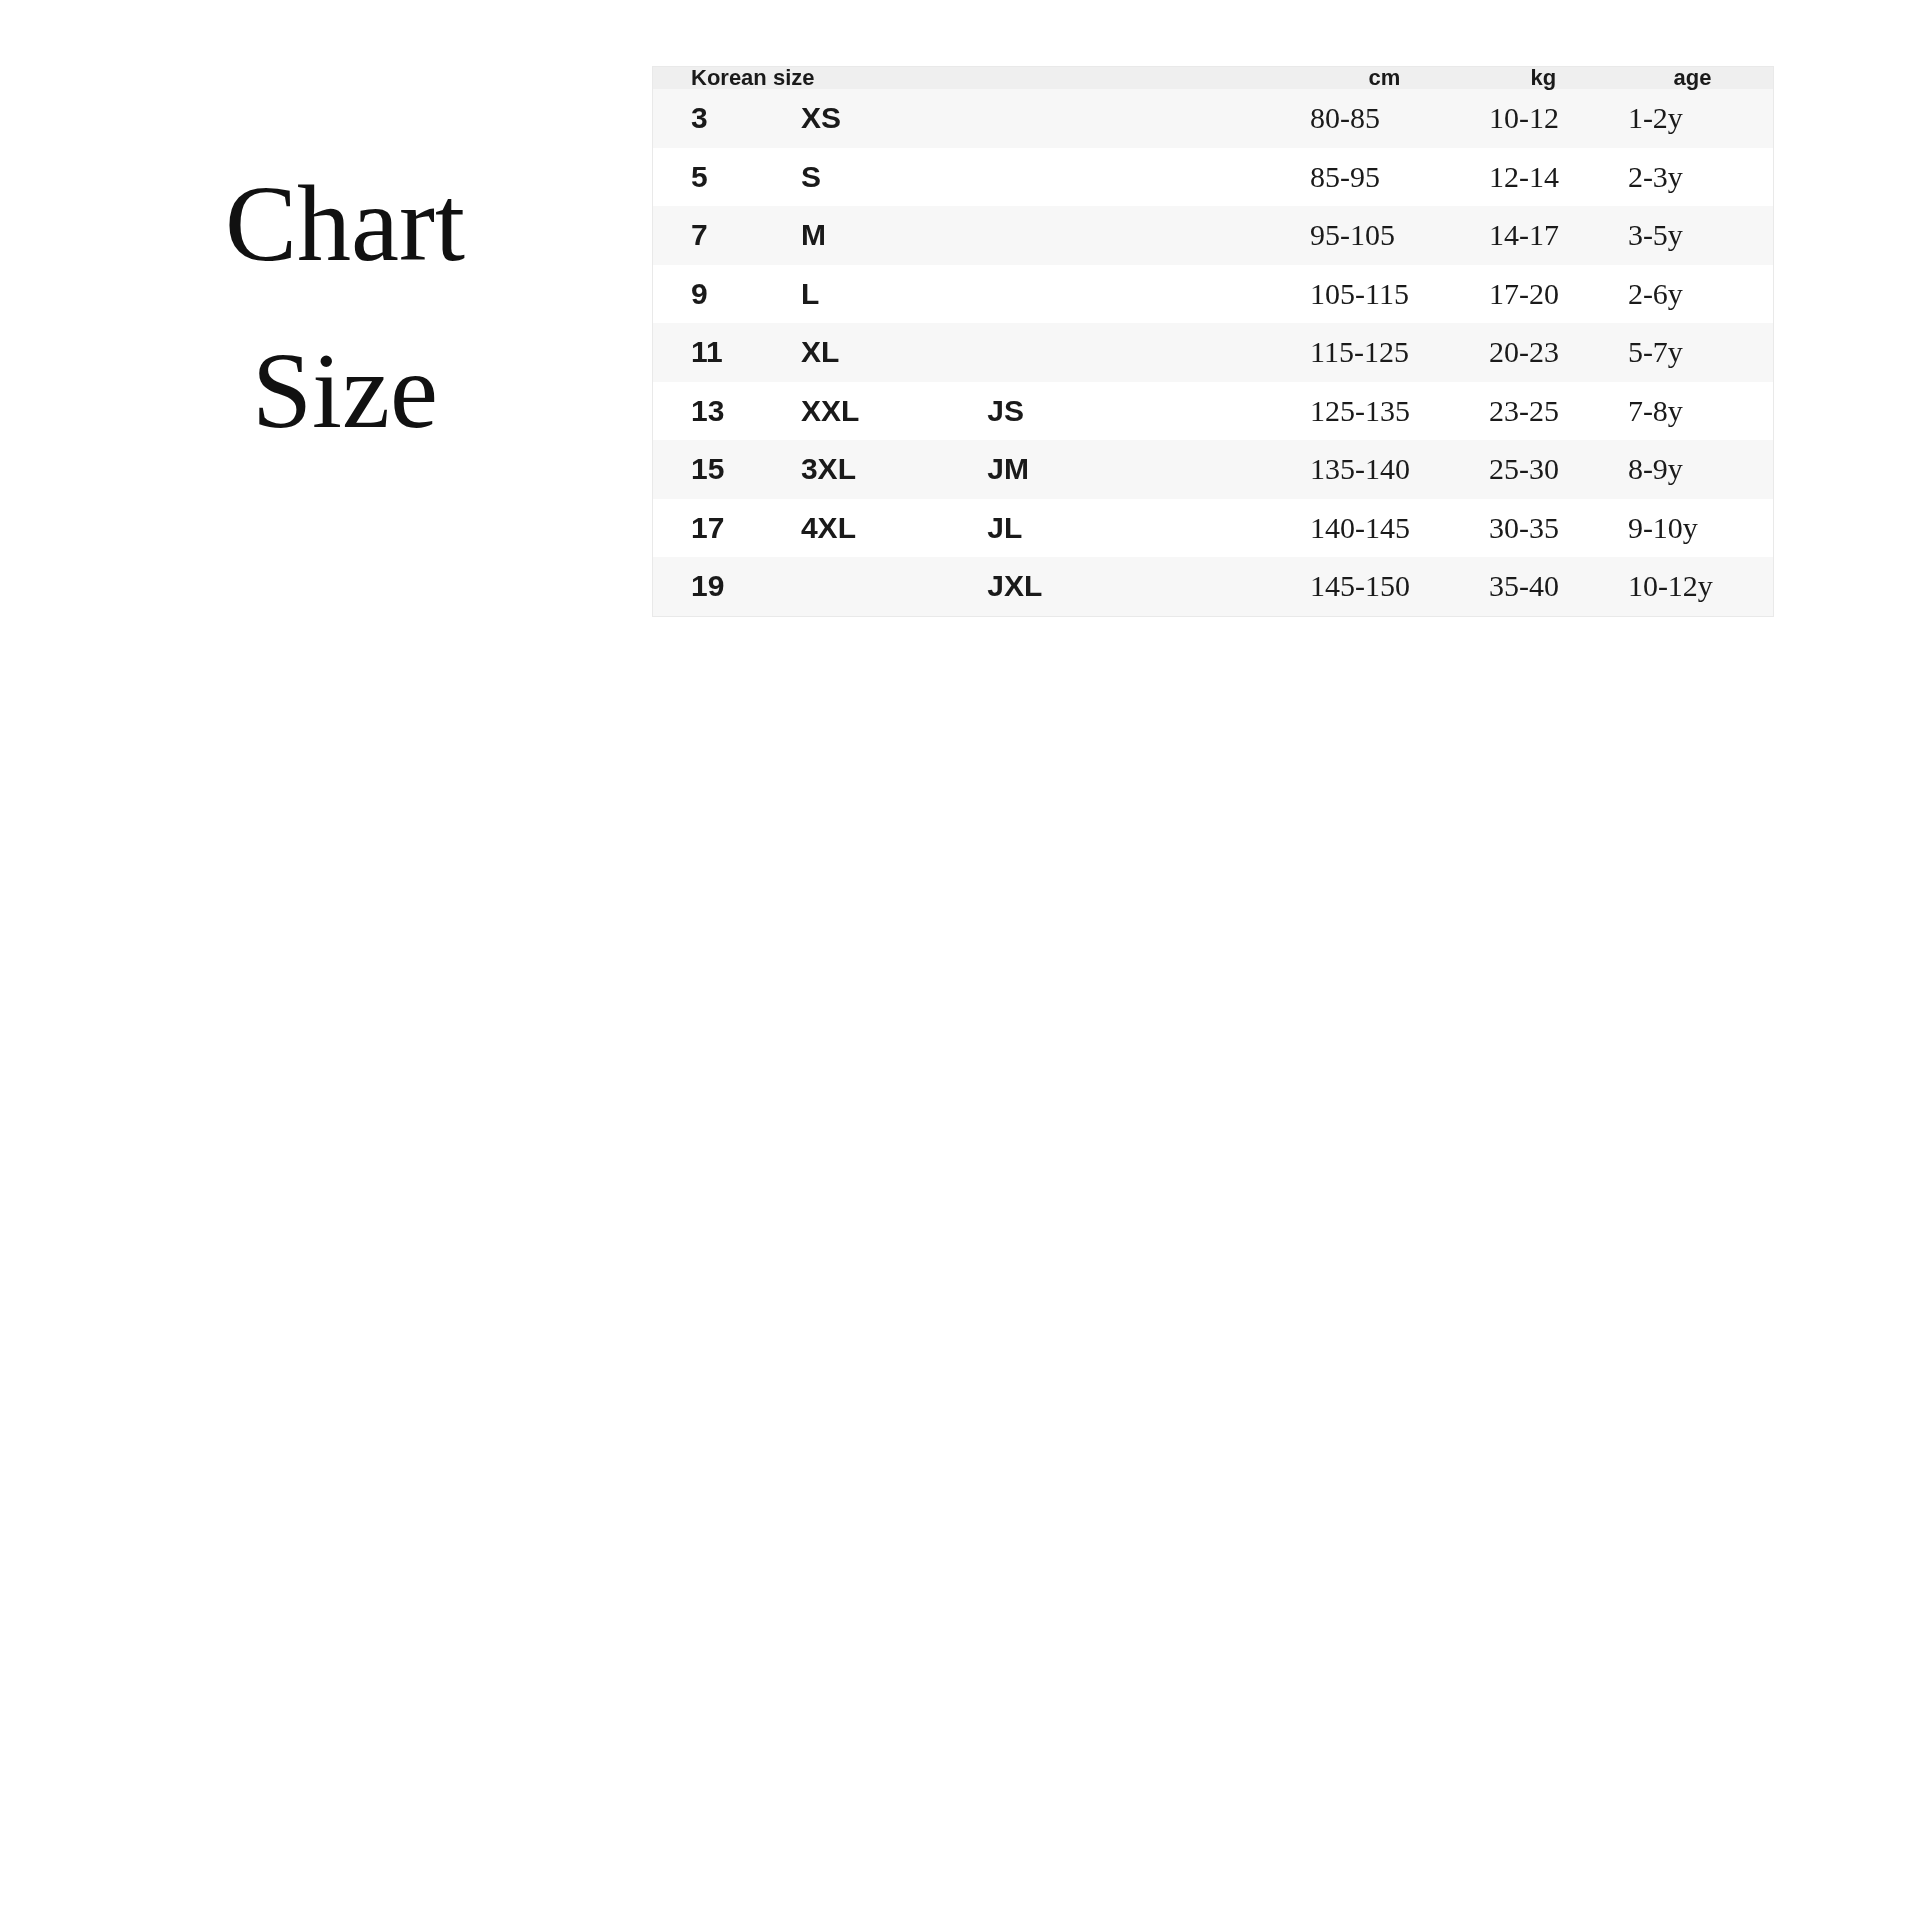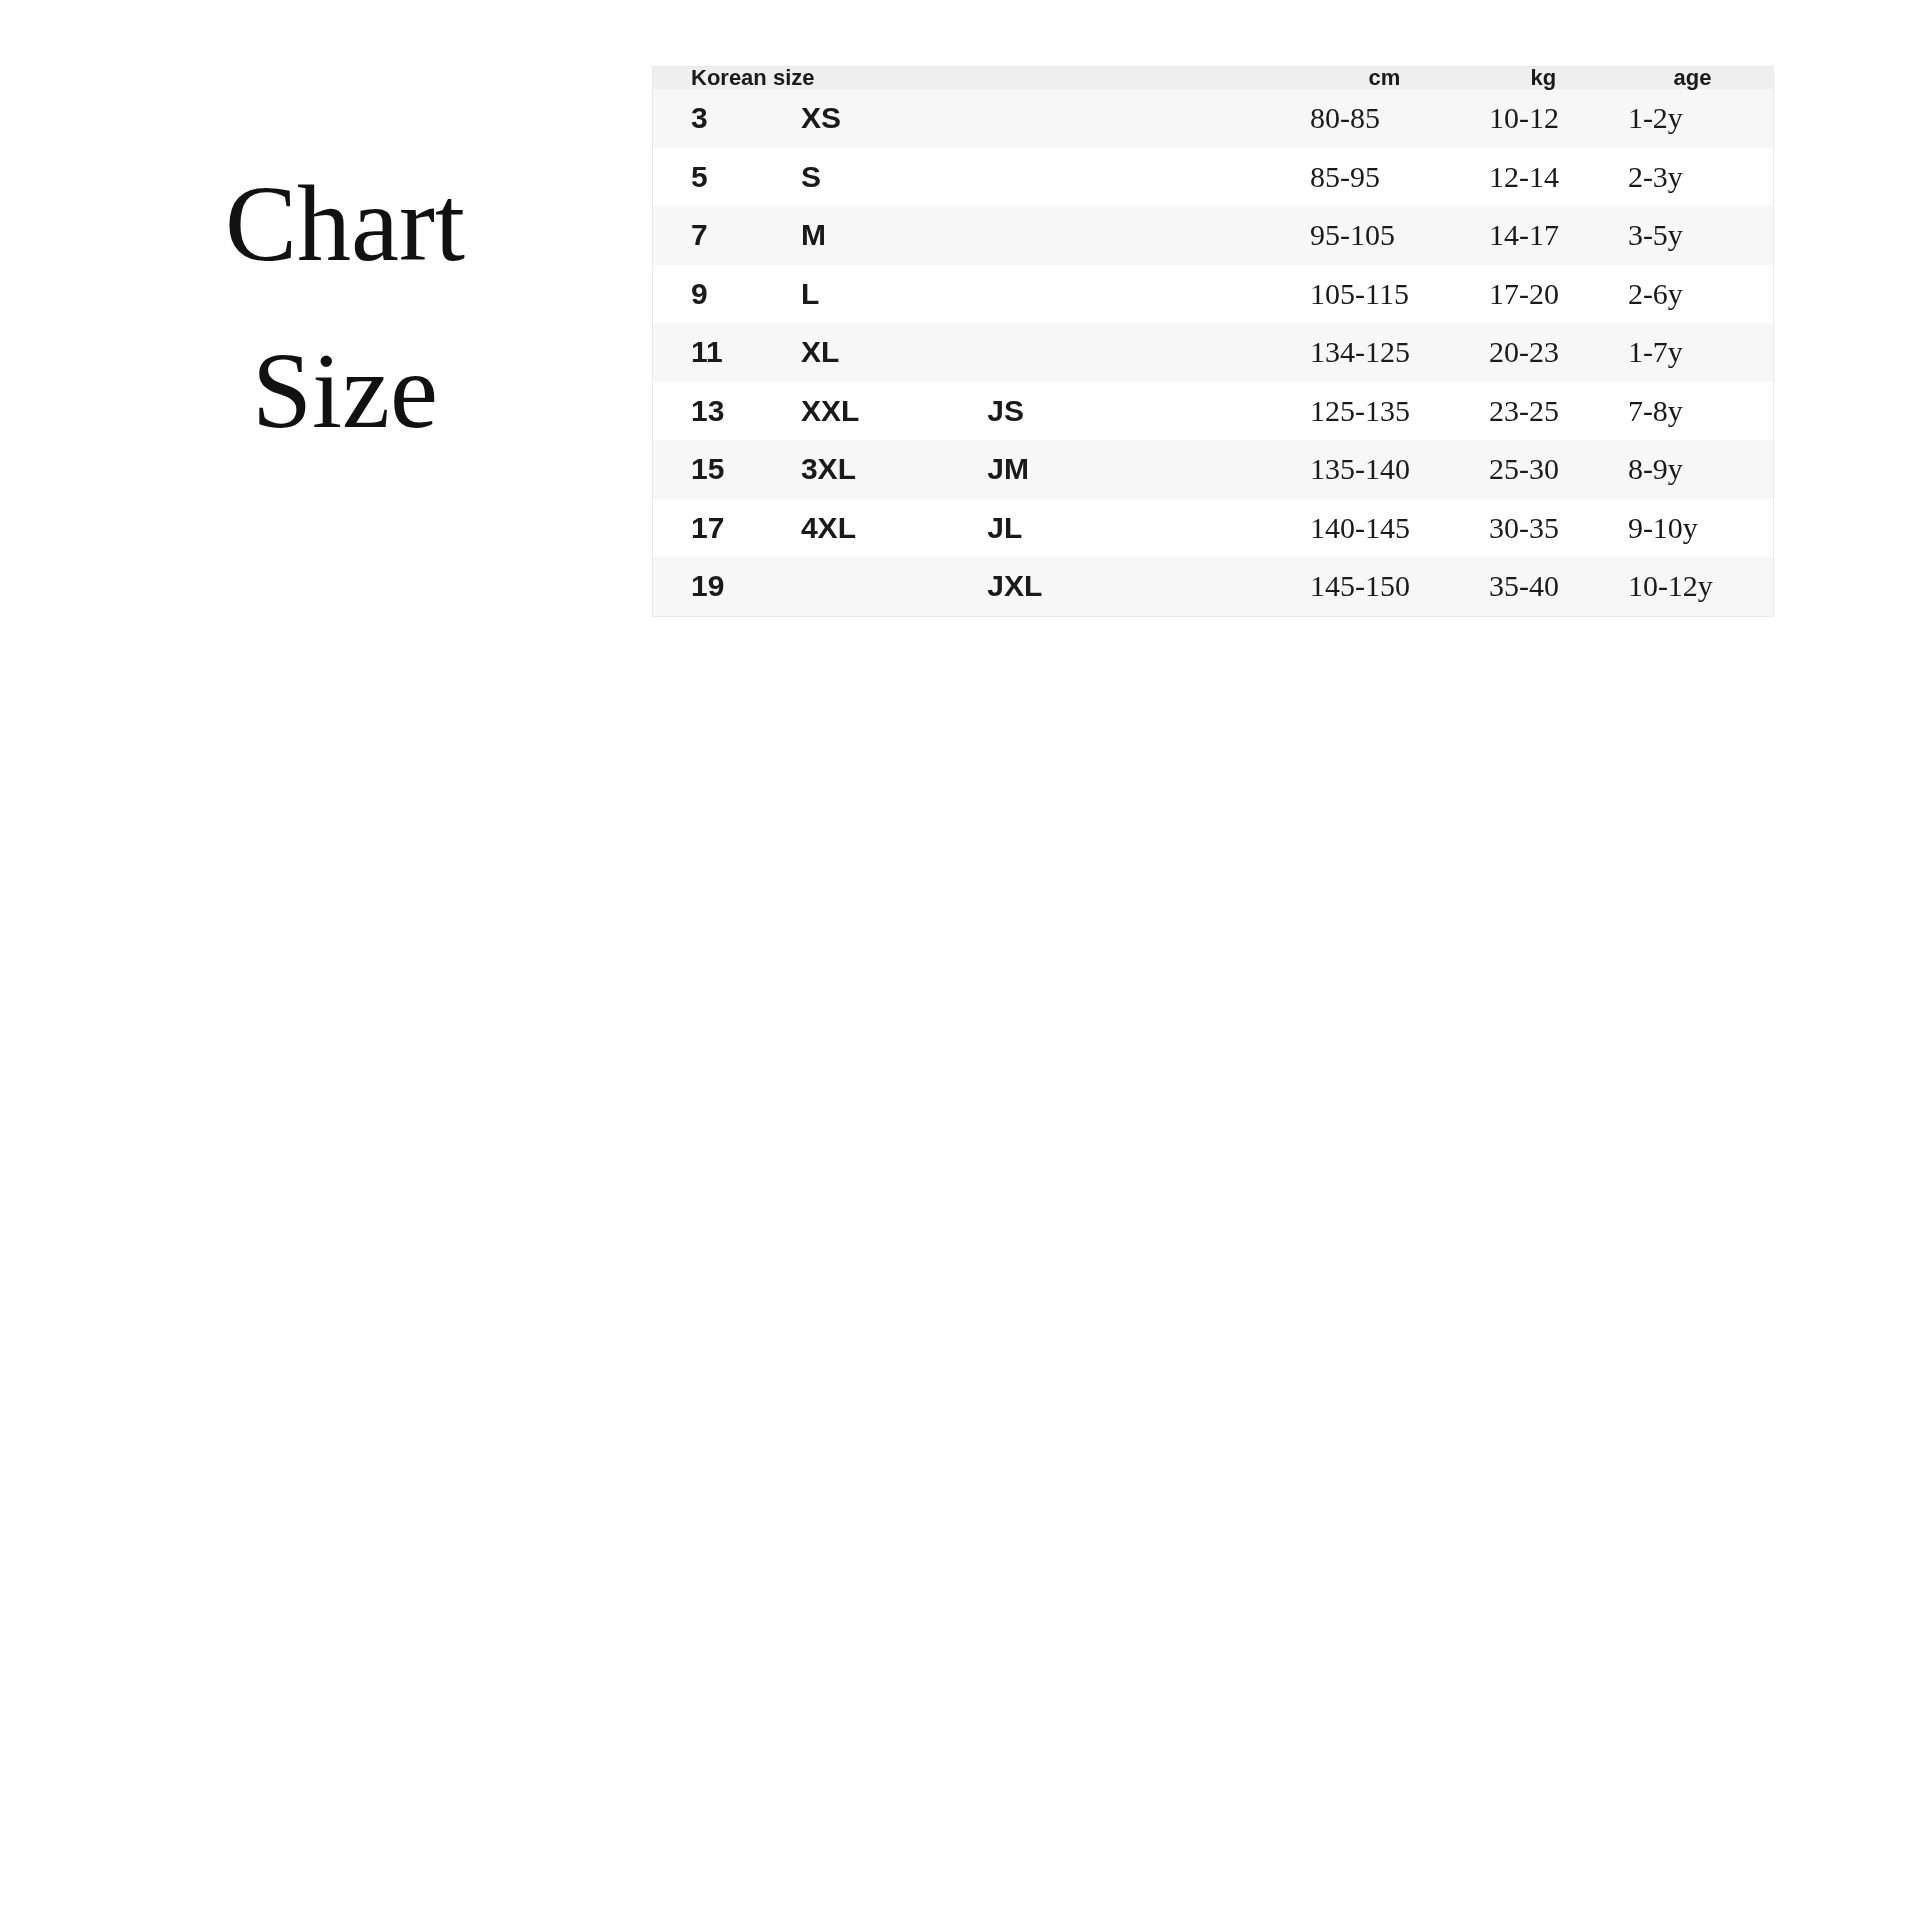--- a/index.html
+++ b/index.html
@@ -229,27 +229,27 @@
             <td class="cell-num">
               <span class="wrapval">11</span>
             </td>
             <td class="cell-intl">
               <span class="wrapval">XL</span>
             </td>
             <td class="cell-jp">
               <span class="wrapval"></span>
             </td>
             <td class="cell-cm">
-              <span class="wrapval">134-125</span>
+              <span class="wrapval">115-125</span>
             </td>
             <td class="cell-kg">
               <span class="wrapval">20-23</span>
             </td>
             <td class="cell-age">
-              <span class="wrapval">1-7y</span>
+              <span class="wrapval">5-7y</span>
             </td>
           </tr>
           <tr class="row-plain">
             <td class="cell-num">
               <span class="wrapval">13</span>
             </td>
             <td class="cell-intl">
               <span class="wrapval">XXL</span>
             </td>
             <td class="cell-jp">

